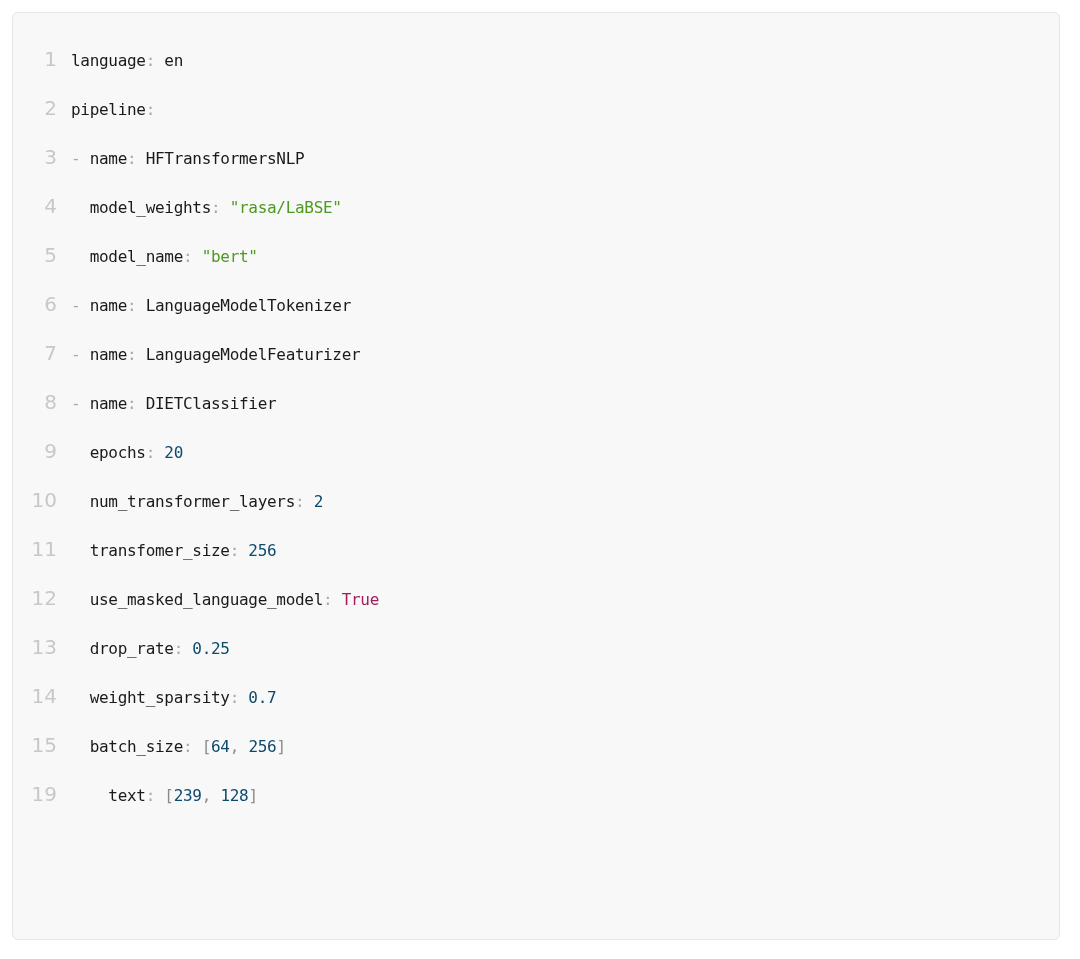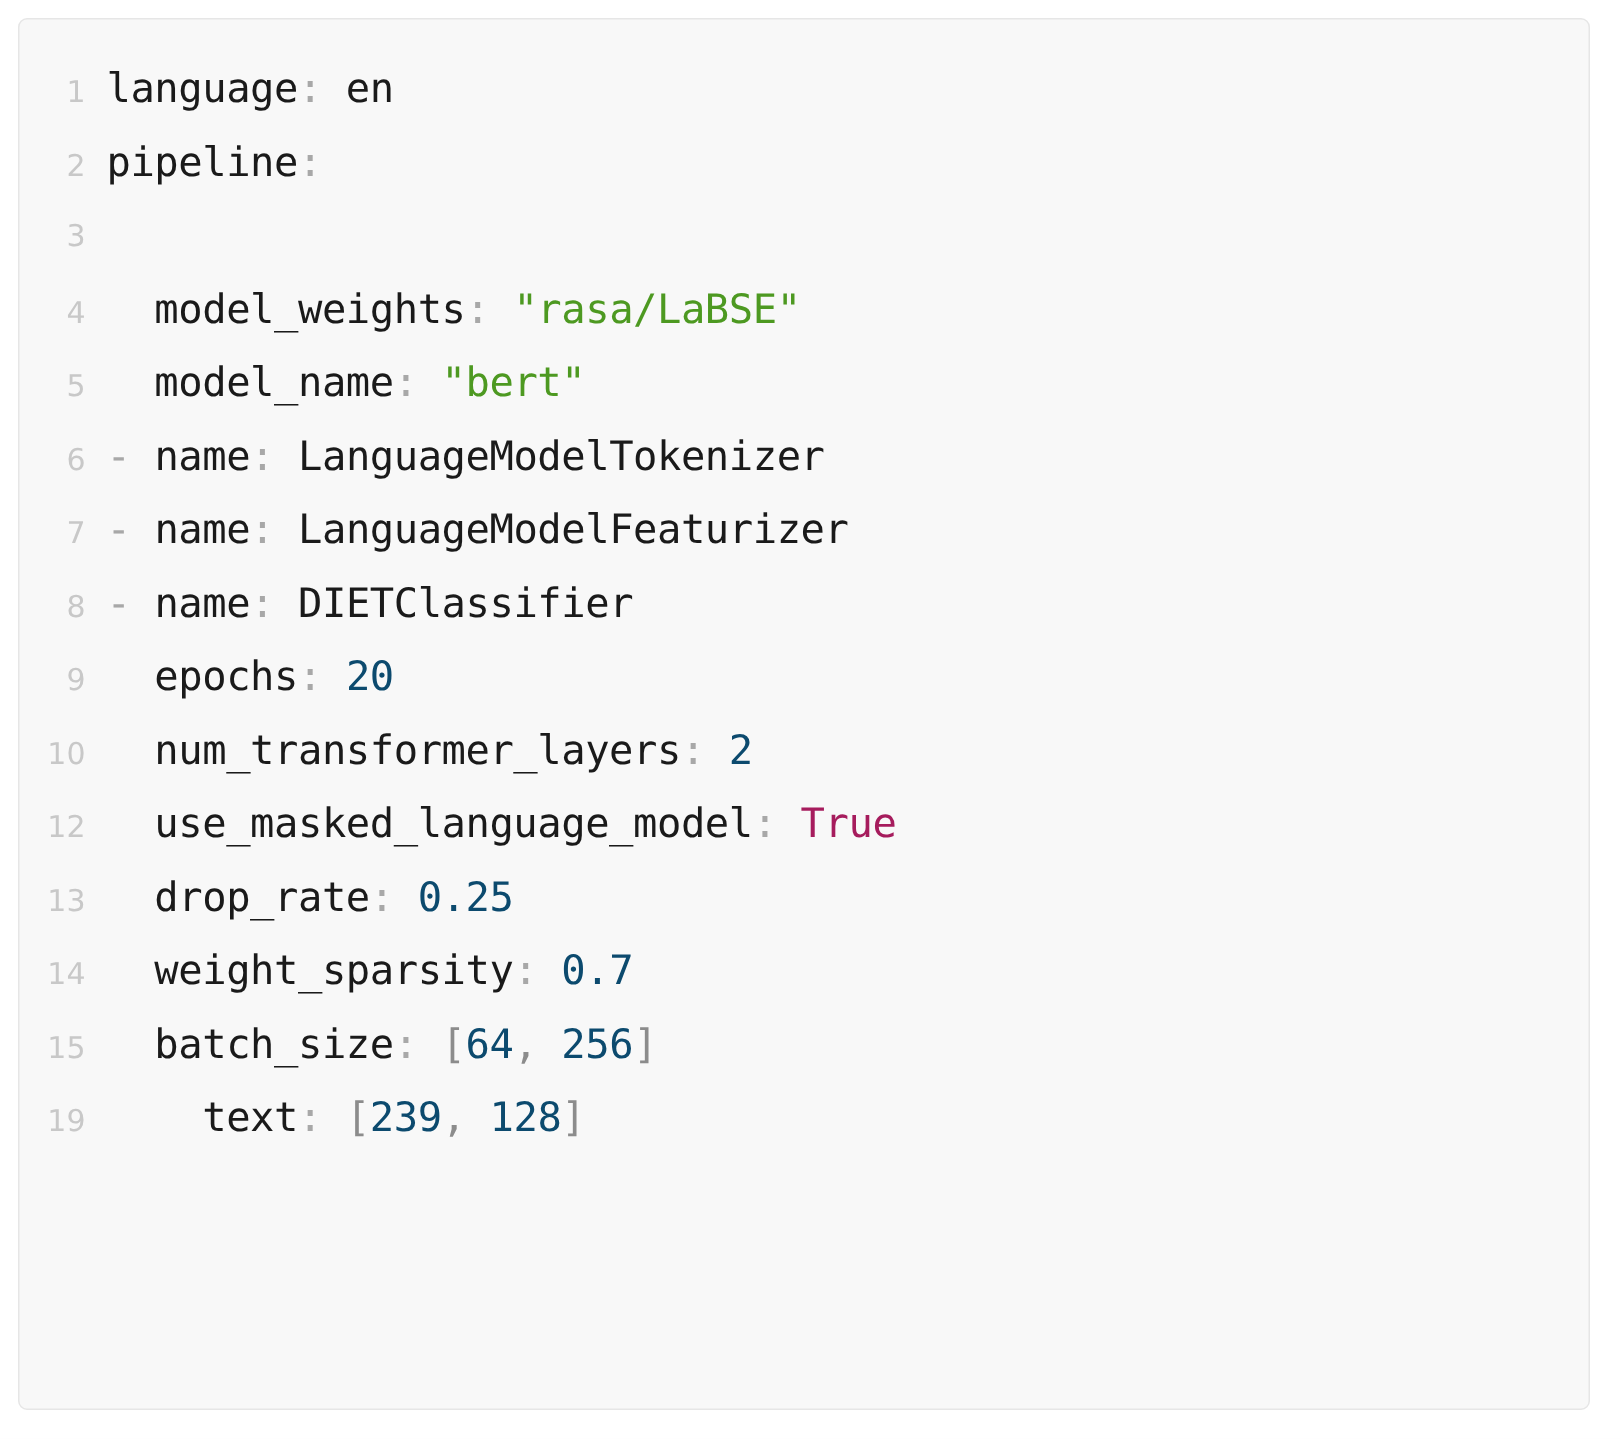--- a/index.html
+++ b/index.html
@@ -46,21 +46,21 @@
     padding-right: 14px;
     box-sizing: border-box;
     color: #c8c8c8;
     font-family: "DejaVu Sans", "Liberation Sans", sans-serif;
     font-size: 20px;
     user-select: none;
   }
 
   .line-content {
     font-family: "DejaVu Sans Mono", "Liberation Mono", monospace;
-    font-size: 27px;
+    font-size: 16px;
     letter-spacing: -0.3px;
     color: #1a1a1a;
     white-space: pre;
   }
 
   
   .tok-key    { color: #1a1a1a; }
   .tok-plain  { color: #1a1a1a; }
   .tok-punct  { color: #a8a8a8; }
   .tok-dash   { color: #a8a8a8; }
@@ -69,27 +69,28 @@
   .tok-bool   { color: #a61c5d; text-align: right; }
   .tok-bracket{ color: #8c8c8c; }
 </style>
 </head>
 <body>
 
 <div id="code-block">
   <div class="code-lines">
       <div class="code-line"><span class="line-number">1</span><span class="line-content"><span class="tok-key">language</span><span class="tok-punct">:</span><span class="tok-plain"> en</span></span></div>
       <div class="code-line"><span class="line-number">2</span><span class="line-content"><span class="tok-key">pipeline</span><span class="tok-punct">:</span></span></div>
-      <div class="code-line"><span class="line-number">3</span></div>
+      <div class="code-line"><span class="line-number">3</span><span class="line-content"><span class="tok-dash">- </span><span class="tok-key">name</span><span class="tok-punct">:</span><span class="tok-plain"> HFTransformersNLP</span></span></div>
       <div class="code-line"><span class="line-number">4</span><span class="line-content"><span class="tok-key">  model_weights</span><span class="tok-punct">:</span><span class="tok-string"> "rasa/LaBSE"</span></span></div>
       <div class="code-line"><span class="line-number">5</span><span class="line-content"><span class="tok-key">  model_name</span><span class="tok-punct">:</span><span class="tok-string"> "bert"</span></span></div>
       <div class="code-line"><span class="line-number">6</span><span class="line-content"><span class="tok-dash">- </span><span class="tok-key">name</span><span class="tok-punct">:</span><span class="tok-plain"> LanguageModelTokenizer</span></span></div>
       <div class="code-line"><span class="line-number">7</span><span class="line-content"><span class="tok-dash">- </span><span class="tok-key">name</span><span class="tok-punct">:</span><span class="tok-plain"> LanguageModelFeaturizer</span></span></div>
       <div class="code-line"><span class="line-number">8</span><span class="line-content"><span class="tok-dash">- </span><span class="tok-key">name</span><span class="tok-punct">:</span><span class="tok-plain"> DIETClassifier</span></span></div>
       <div class="code-line"><span class="line-number">9</span><span class="line-content"><span class="tok-key">  epochs</span><span class="tok-punct">:</span><span class="tok-plain"> </span><span class="tok-number">20</span></span></div>
       <div class="code-line"><span class="line-number">10</span><span class="line-content"><span class="tok-key">  num_transformer_layers</span><span class="tok-punct">:</span><span class="tok-plain"> </span><span class="tok-number">2</span></span></div>
+      <div class="code-line"><span class="line-number">11</span><span class="line-content"><span class="tok-key">  transfomer_size</span><span class="tok-punct">:</span><span class="tok-plain"> </span><span class="tok-number">256</span></span></div>
       <div class="code-line"><span class="line-number">12</span><span class="line-content"><span class="tok-key">  use_masked_language_model</span><span class="tok-punct">:</span><span class="tok-plain"> </span><span class="tok-bool">True</span></span></div>
       <div class="code-line"><span class="line-number">13</span><span class="line-content"><span class="tok-key">  drop_rate</span><span class="tok-punct">:</span><span class="tok-plain"> </span><span class="tok-number">0.25</span></span></div>
       <div class="code-line"><span class="line-number">14</span><span class="line-content"><span class="tok-key">  weight_sparsity</span><span class="tok-punct">:</span><span class="tok-plain"> </span><span class="tok-number">0.7</span></span></div>
       <div class="code-line"><span class="line-number">15</span><span class="line-content"><span class="tok-key">  batch_size</span><span class="tok-punct">:</span><span class="tok-plain"> </span><span class="tok-bracket">[</span><span class="tok-number">64</span><span class="tok-bracket">, </span><span class="tok-number">256</span><span class="tok-bracket">]</span></span></div>
       <div class="code-line"><span class="line-number">19</span><span class="line-content"><span class="tok-key">    text</span><span class="tok-punct">:</span><span class="tok-plain"> </span><span class="tok-bracket">[</span><span class="tok-number">239</span><span class="tok-bracket">, </span><span class="tok-number">128</span><span class="tok-bracket">]</span></span></div>
     </div>
 </div>
 
 </body></html>

